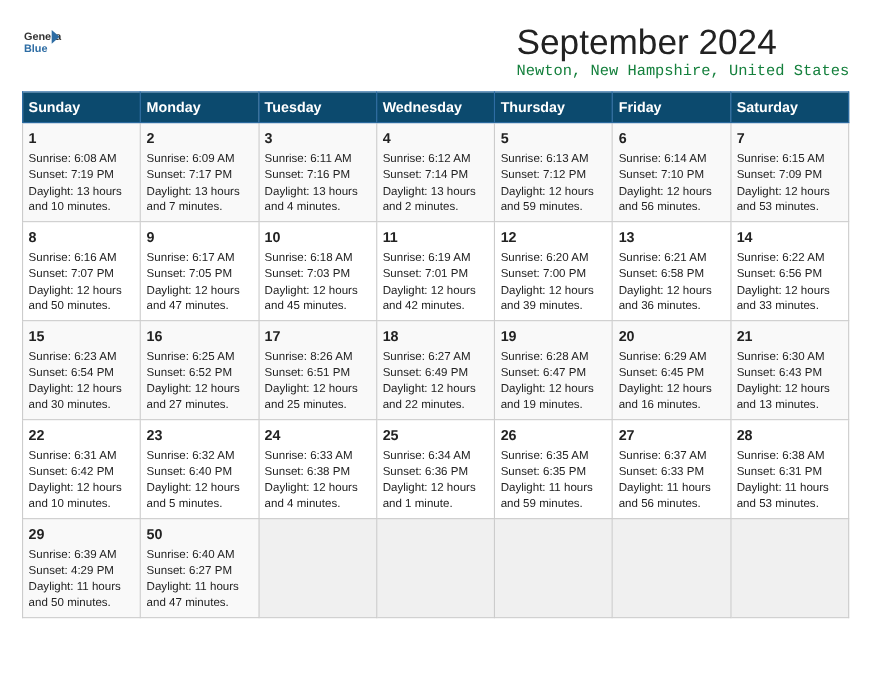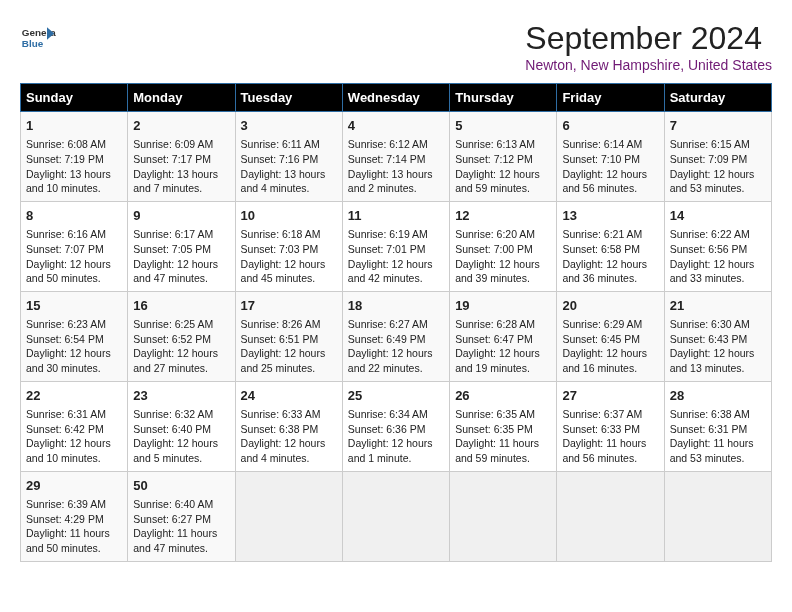--- a/index.html
+++ b/index.html
@@ -27,29 +27,30 @@
     }
     .title-area {
     }
     .main-title {
       font-size: 32px;
       font-weight: normal;
       color: #222;
     }
     .subtitle {
       font-size: 14px;
-      color: #701a75;
+      color: #15803d;
+      font-family: Liberation Mono, monospace;
     }
     table {
       width: 100%;
       border-collapse: collapse;
       table-layout: fixed;
     }
     thead tr th {
-      background-color: #000000;
+      background-color: #0c4a6e;
       color: #fff;
       text-align: left;
       padding: 6px 5px;
       font-size: 13px;
       font-weight: bold;
       border: 1px solid #2e6da4;
     }
     tbody tr td {
       vertical-align: top;
       padding: 5px 5px;

